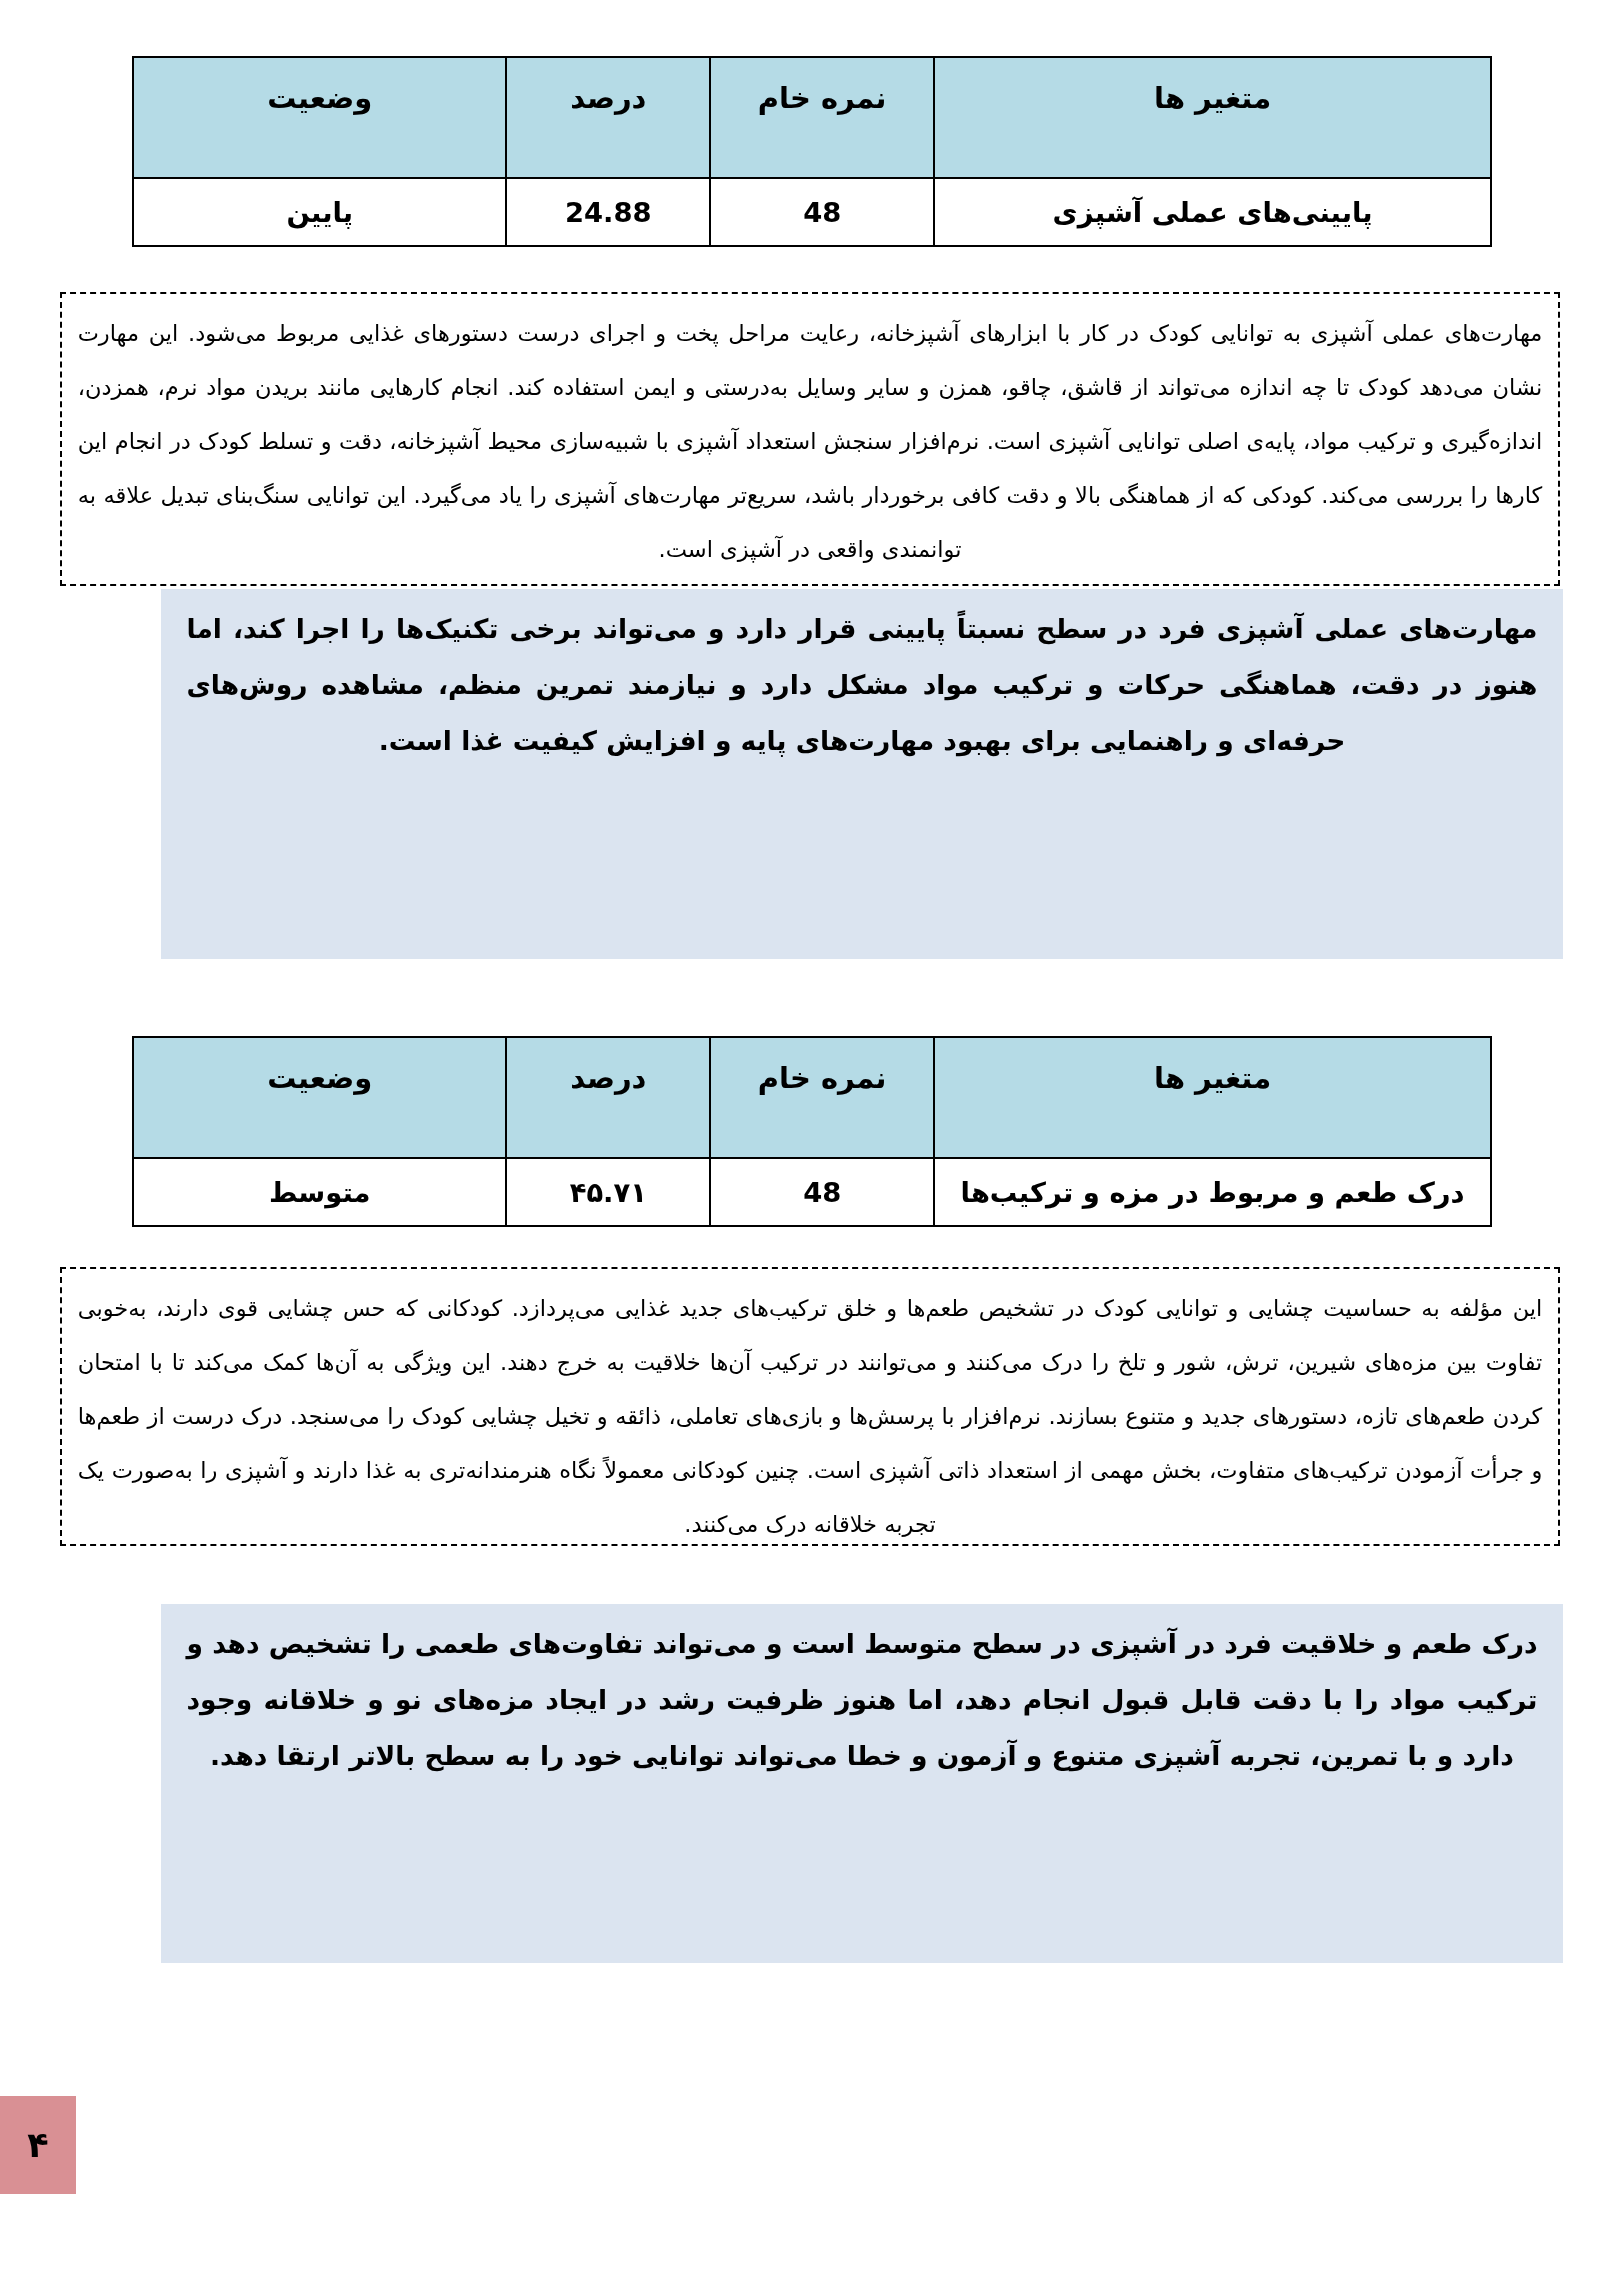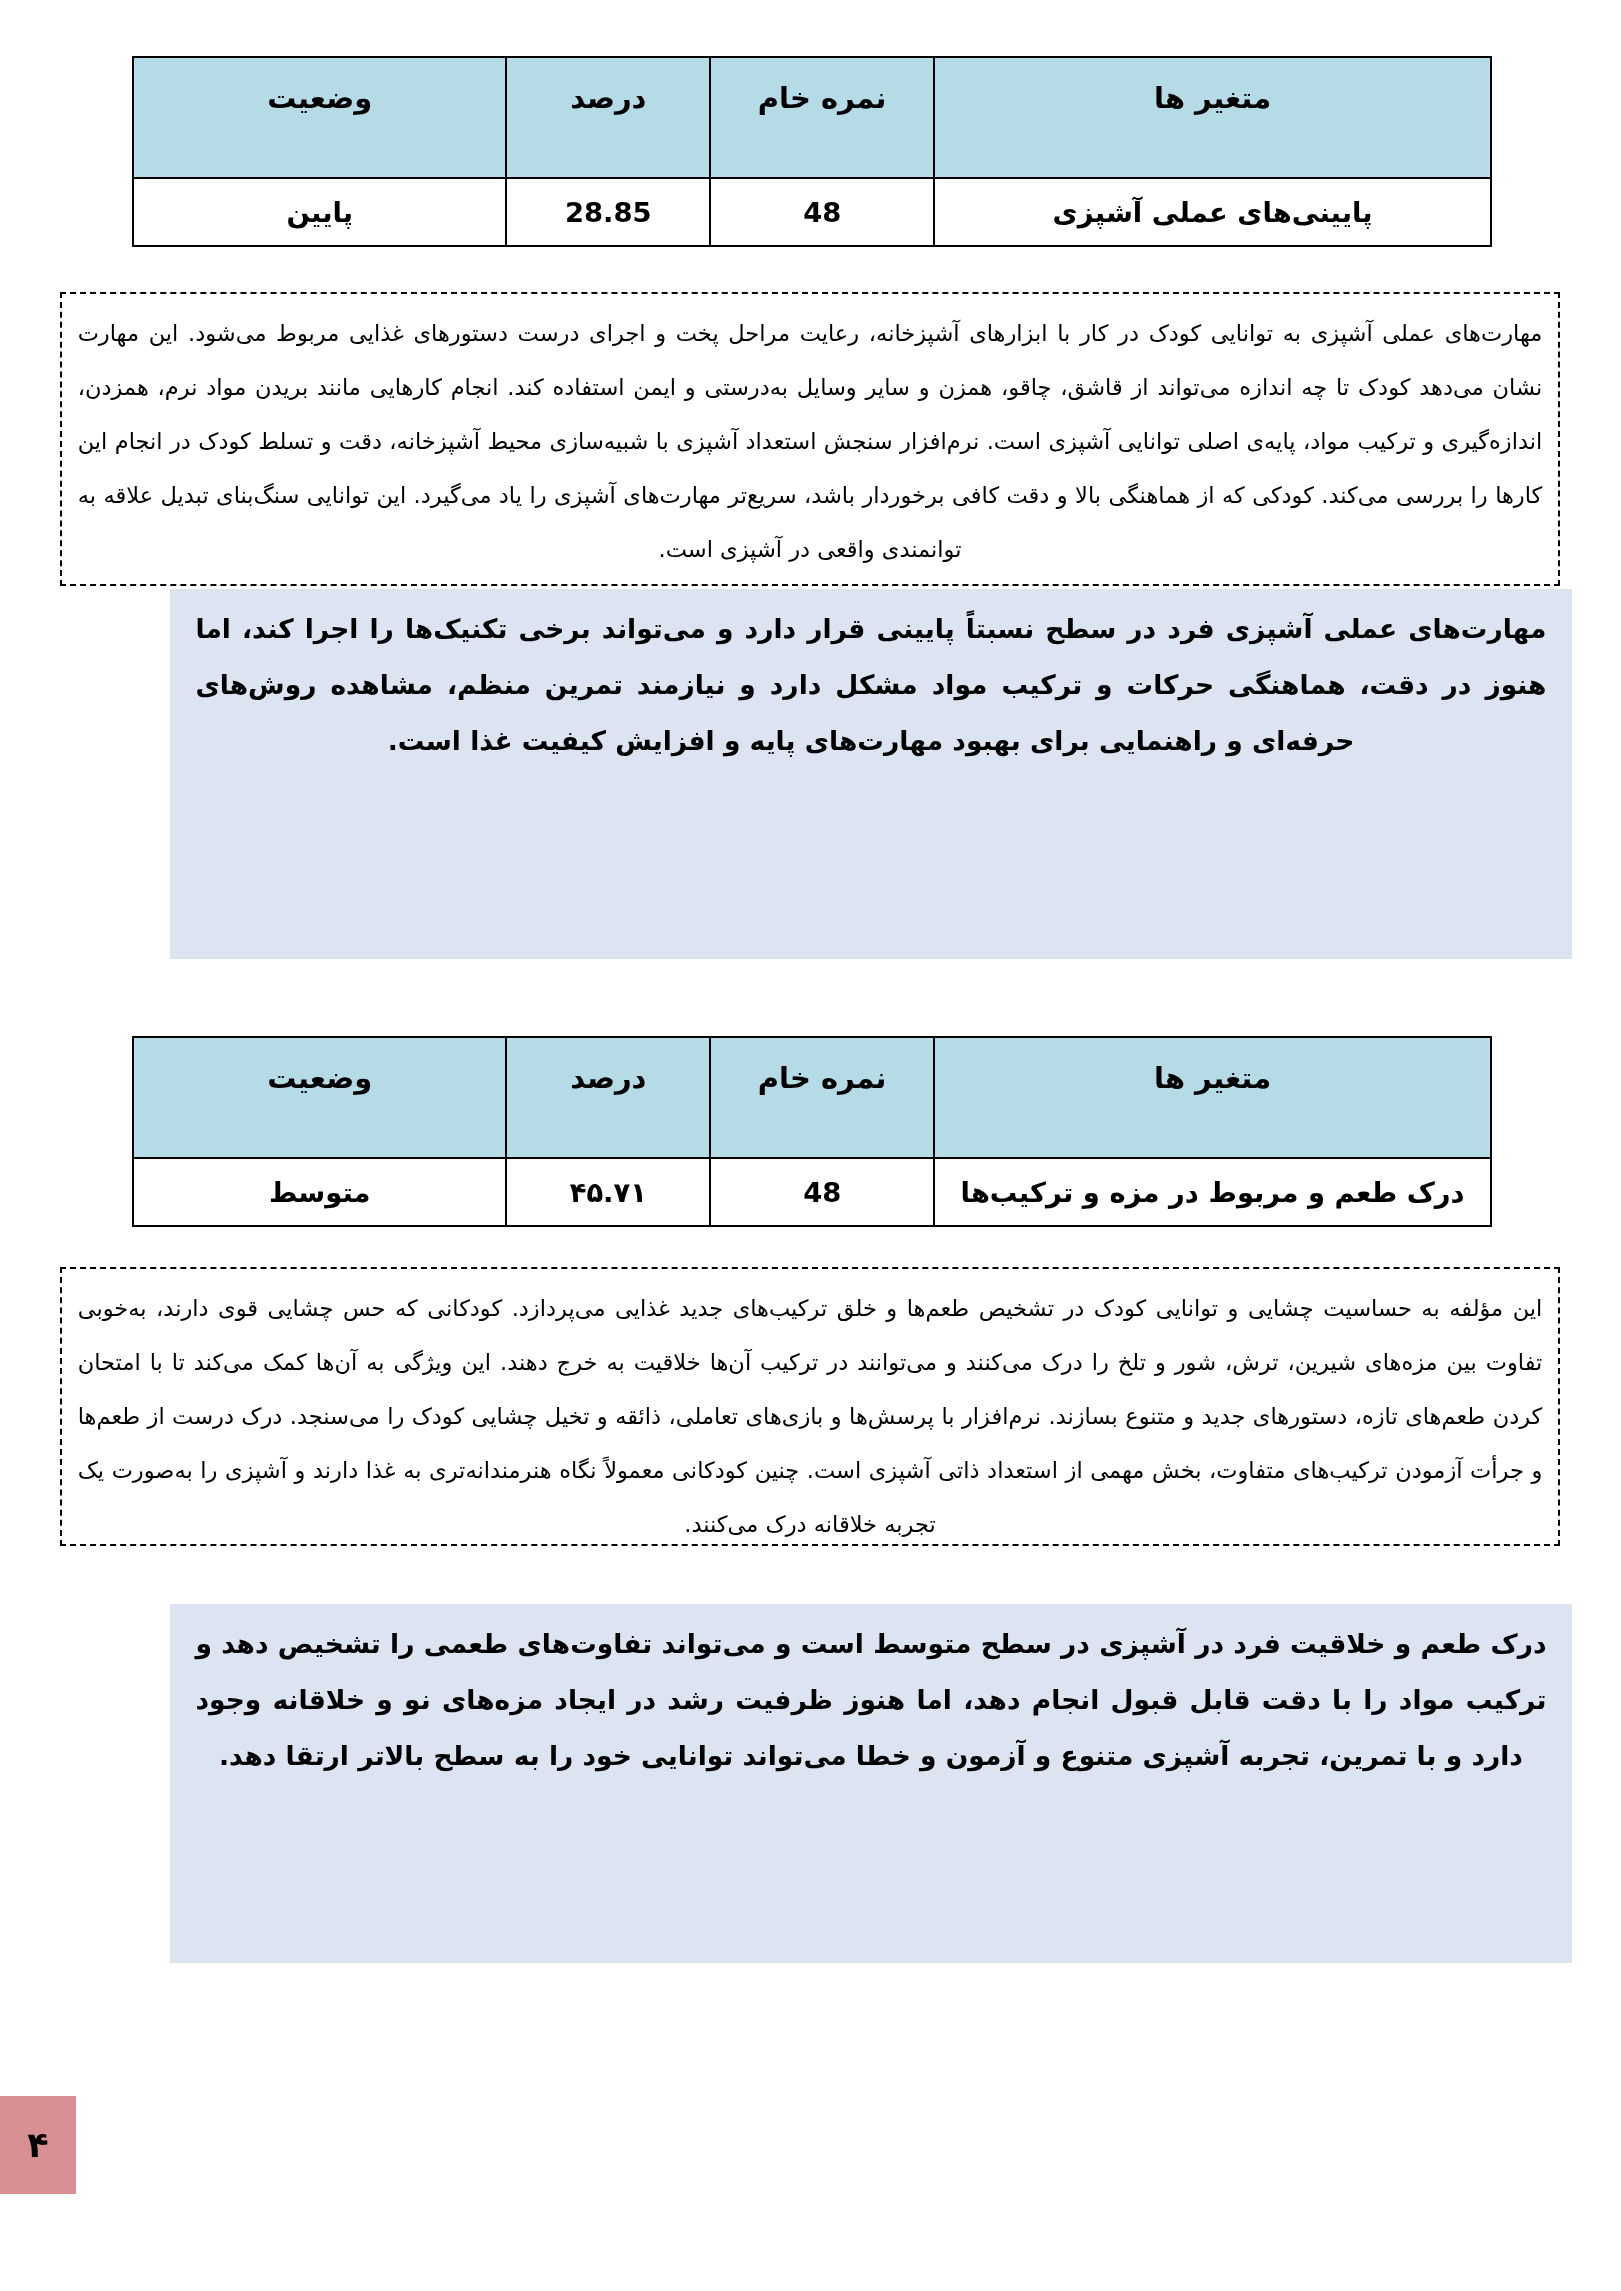--- a/index.html
+++ b/index.html
@@ -59,21 +59,21 @@
     line-height:54px;
     text-align:justify;
     text-align-last:center;
     overflow:hidden;
   }
   .definition-box.d1 { top:292px;  height:294px; }
   .definition-box.d2 { top:1267px; height:279px; }
 
   
   .result-box {
-    position:absolute; right:49px; width:1402px;
+    position:absolute; right:58px; width:1402px;
     background:#dbe4f0;
     padding:11.8px 25.5px;
     font-size:26.5px;
     font-weight:bold;
     line-height:56px;
     text-align:justify;
     text-align-last:center;
     overflow:hidden;
   }
   .result-box.r1 { top:589px;  height:370px; }
@@ -106,21 +106,21 @@
           <th>متغیر ها</th>
           <th>نمره خام</th>
           <th>درصد</th>
           <th>وضعیت</th>
         </tr>
       </thead>
       <tbody>
         <tr>
           <td>پایینی‌های عملی آشپزی</td>
           <td>48</td>
-          <td>28.85</td>
+          <td>24.88</td>
           <td>پایین</td>
         </tr>
       </tbody>
     </table>
   </div>
 
   <div class="definition-box d1">
     <span>مهارت‌های عملی آشپزی به توانایی کودک در کار با ابزارهای آشپزخانه، رعایت مراحل پخت و اجرای درست دستورهای غذایی مربوط می‌شود. این مهارت نشان می‌دهد کودک تا چه اندازه می‌تواند از قاشق، چاقو، همزن و سایر وسایل به‌درستی و ایمن استفاده کند. انجام کارهایی مانند بریدن مواد نرم، همزدن، اندازه‌گیری و ترکیب مواد، پایه‌ی اصلی توانایی آشپزی است. نرم‌افزار سنجش استعداد آشپزی با شبیه‌سازی محیط آشپزخانه، دقت و تسلط کودک در انجام این کارها را بررسی می‌کند. کودکی که از هماهنگی بالا و دقت کافی برخوردار باشد، سریع‌تر مهارت‌های آشپزی را یاد می‌گیرد. این توانایی سنگ‌بنای تبدیل علاقه به توانمندی واقعی در آشپزی است.</span>
   </div>
 

